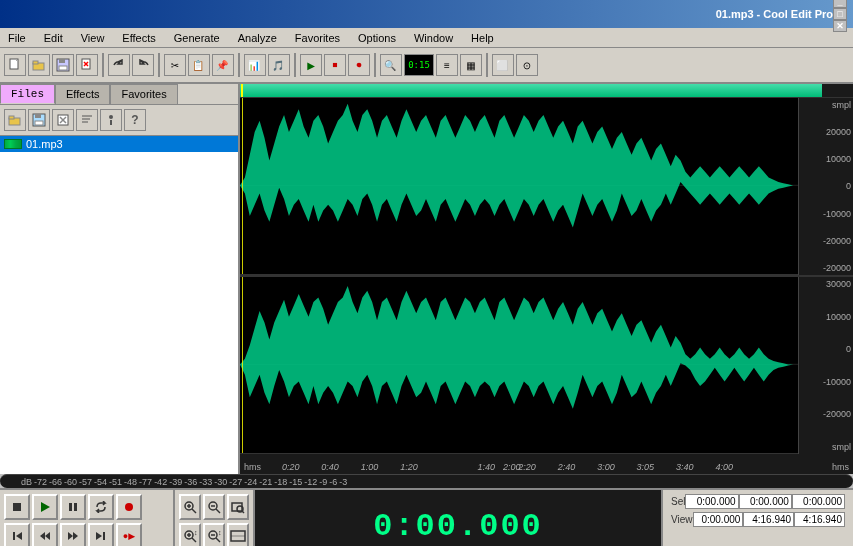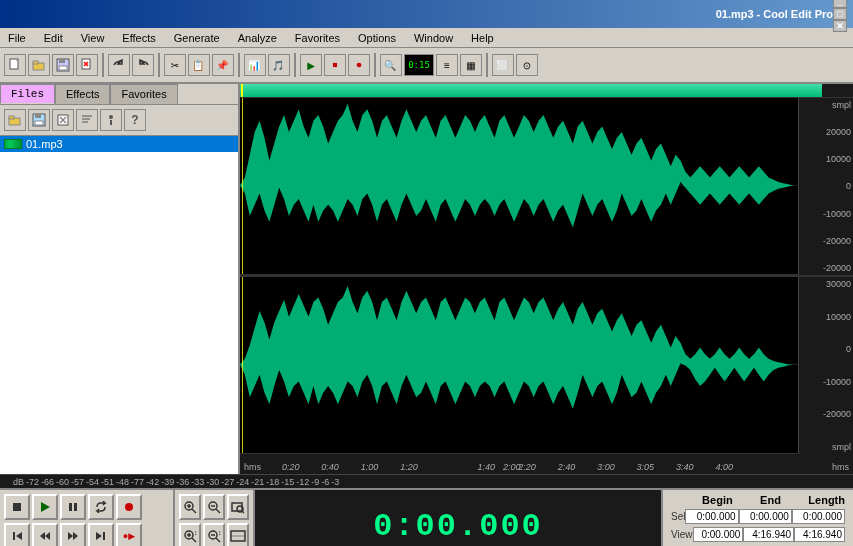--- a/index.html
+++ b/index.html
@@ -284,22 +284,23 @@
       text-align: right;
       font-size: 10px;
     }
     
     #level-bar {
       height: 14px;
       background: #1a1a1a;
       border-top: 1px solid #444;
       display: flex;
       align-items: center;
-      padding: 0 4px;
+      padding: 0 12px;
       gap: 2px;
+      border-radius: 7px;
     }
     .level-label {
       color: #aaa;
       font-size: 9px;
       min-width: 20px;
       text-align: right;
     }
     .level-tick { color: #aaa; font-size: 9px; }
 
     
@@ -734,26 +735,20 @@
           </svg>
       </div>
     </div>
   </div>
 
   <div id="time-display" style="flex:1; background:#1a1a1a; display:flex; align-items:center; justify-content:center; border-right:2px solid #888;">
     <span class="time-readout">0:00.000</span>
   </div>
 
   <div id="selection-info">
-    <div style="display:flex; justify-content:space-between; margin-bottom:3px;">
-      <span style="font-weight:bold; font-size:11px; visibility:hidden;">-</span>
-      <span style="font-weight:bold; font-size:11px;">Begin</span>
-      <span style="font-weight:bold; font-size:11px;">End</span>
-      <span style="font-weight:bold; font-size:11px;">Length</span>
-    </div>
     <div style="display:flex; justify-content:space-between; align-items:center; margin-bottom:3px;">
       <span style="font-size:10px; color:#333;">Sel</span>
       <span class="sel-value">0:00.000</span>
       <span class="sel-value">0:00.000</span>
       <span class="sel-value">0:00.000</span>
     </div>
     <div style="display:flex; justify-content:space-between; align-items:center;">
       <span style="font-size:10px; color:#333;">View</span>
       <span class="sel-value">0:00.000</span>
       <span class="sel-value">4:16.940</span>

